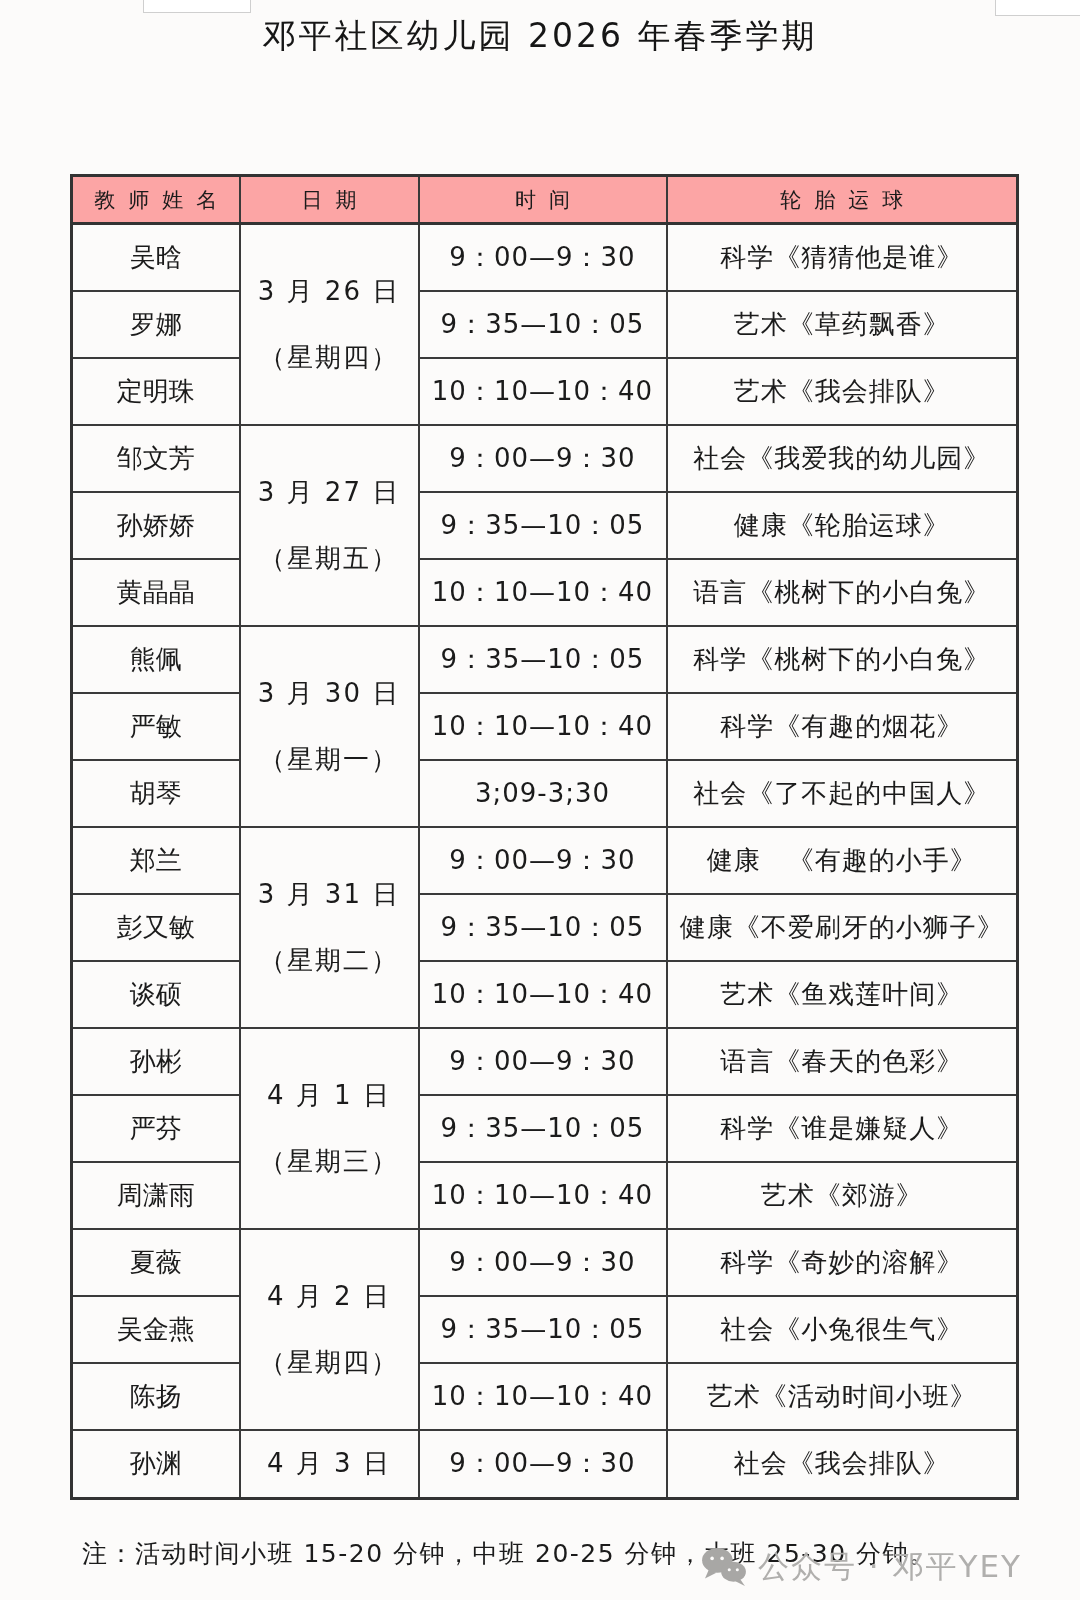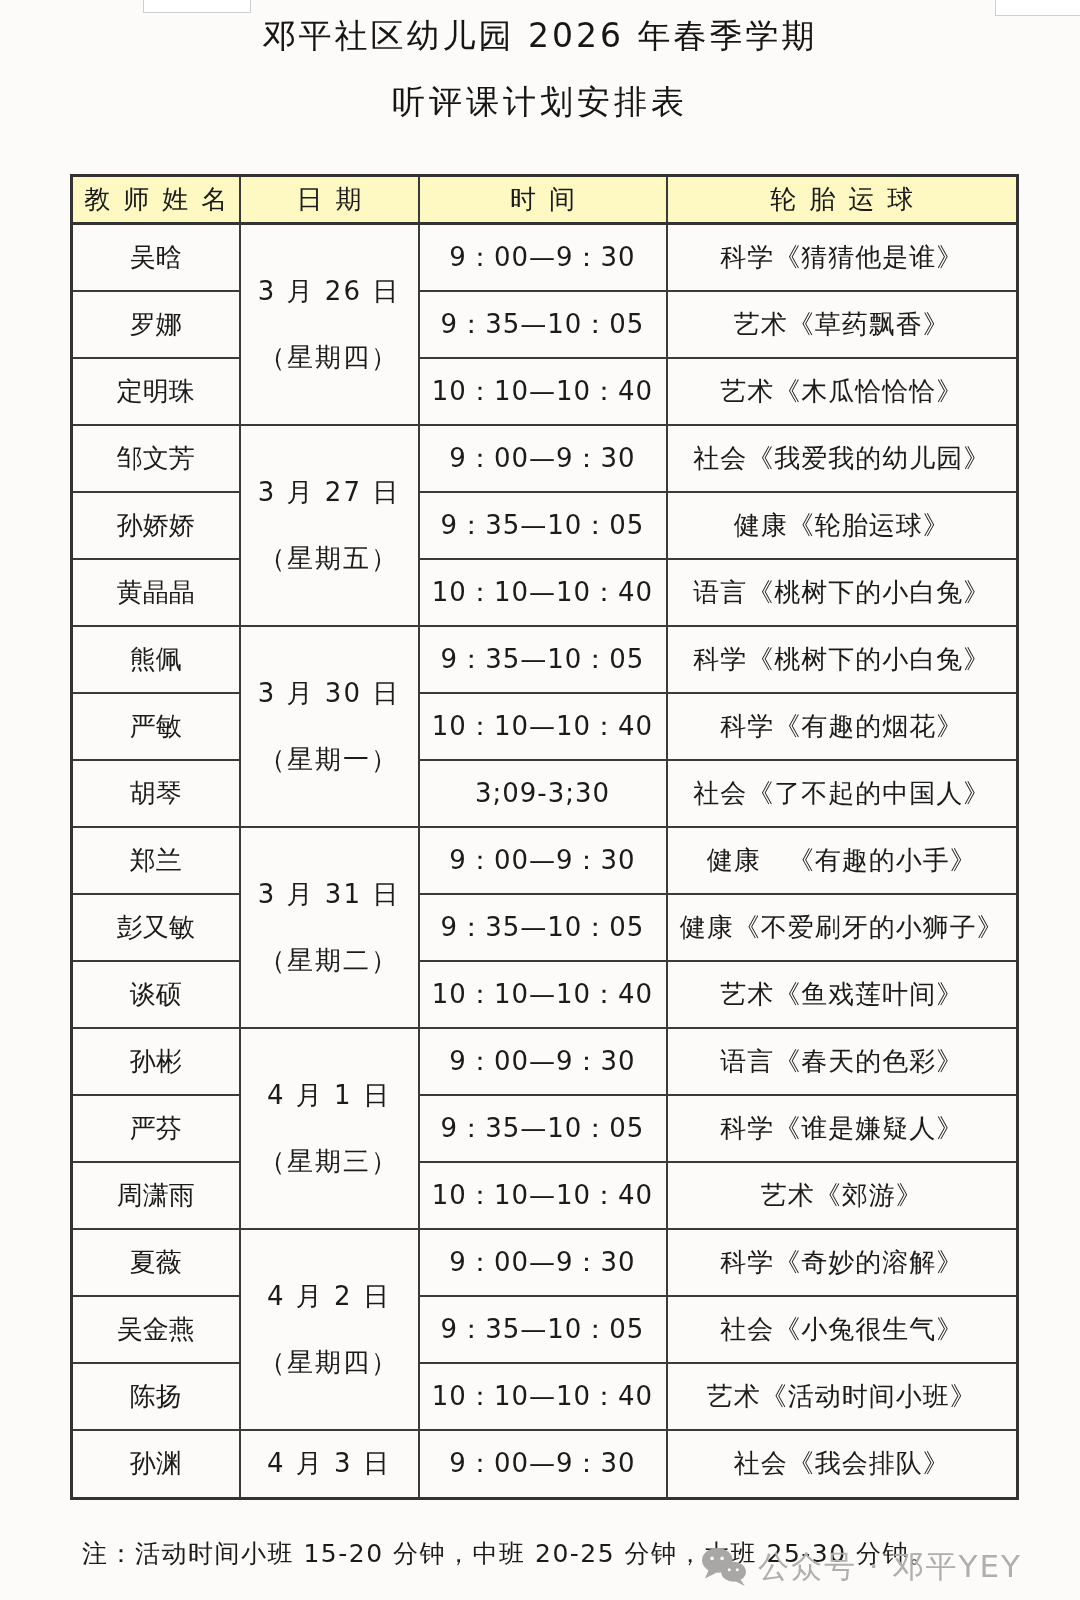--- a/index.html
+++ b/index.html
@@ -36,23 +36,23 @@
   }
   table.schedule th,table.schedule td{
     border:2px solid #3a3a3a;
     text-align:center;vertical-align:middle;
     font-size:26px;color:#1b1b1b;font-weight:400;
     padding:0;overflow:hidden;
   }
   table.schedule{border:3px solid #333333;}
   tr.header-row{height:48px;}
   tr.header-row th{
-    background:#fef9c3;
+    background:#fca5a5;
     border-bottom:3px solid #333333;
-    font-size:26px;
+    font-size:21px;
   }
   tr.header-row th span{letter-spacing:13px;margin-right:-13px;}
   tr.data-row{height:67px;}
   td.date-cell{vertical-align:top;}
   .date-line{
     height:66px;display:flex;align-items:center;justify-content:center;
     letter-spacing:2px;
   }
   td.time-cell{letter-spacing:1px;}
   td.activity-cell{letter-spacing:1px;}
@@ -70,21 +70,20 @@
 </style>
 </head>
 <body>
 
 <div class="page">
 
   <div class="artifact left"></div>
   <div class="artifact right"></div>
 
   <div class="title">邓平社区幼儿园 2026 年春季学期</div>
-  <div class="subtitle">听评课计划安排表</div>
 
   <div class="table-wrap">
     <table class="schedule">
       <colgroup>
           <col style="width: 168px;">
           <col style="width: 179px;">
           <col style="width: 248px;">
           <col style="width: 351px;">
         </colgroup>
       <thead>
@@ -106,21 +105,21 @@
             <td class="activity-cell">科学《猜猜他是谁》</td>
           </tr>
           <tr class="data-row">
             <td class="teacher-cell">罗娜</td>
             <td class="time-cell">9：35—10：05</td>
             <td class="activity-cell">艺术《草药飘香》</td>
           </tr>
           <tr class="data-row">
             <td class="teacher-cell">定明珠</td>
             <td class="time-cell">10：10—10：40</td>
-            <td class="activity-cell">艺术《木瓜恰恰恰》</td>
+            <td class="activity-cell">艺术《我会排队》</td>
           </tr>
           <tr class="data-row">
             <td class="teacher-cell">邹文芳</td>
             <td class="date-cell" rowspan="3">
               <div class="date-line">3 月 27 日</div>
               <div class="date-line">（星期五）</div>
             </td>
             <td class="time-cell">9：00—9：30</td>
             <td class="activity-cell">社会《我爱我的幼儿园》</td>
           </tr>

